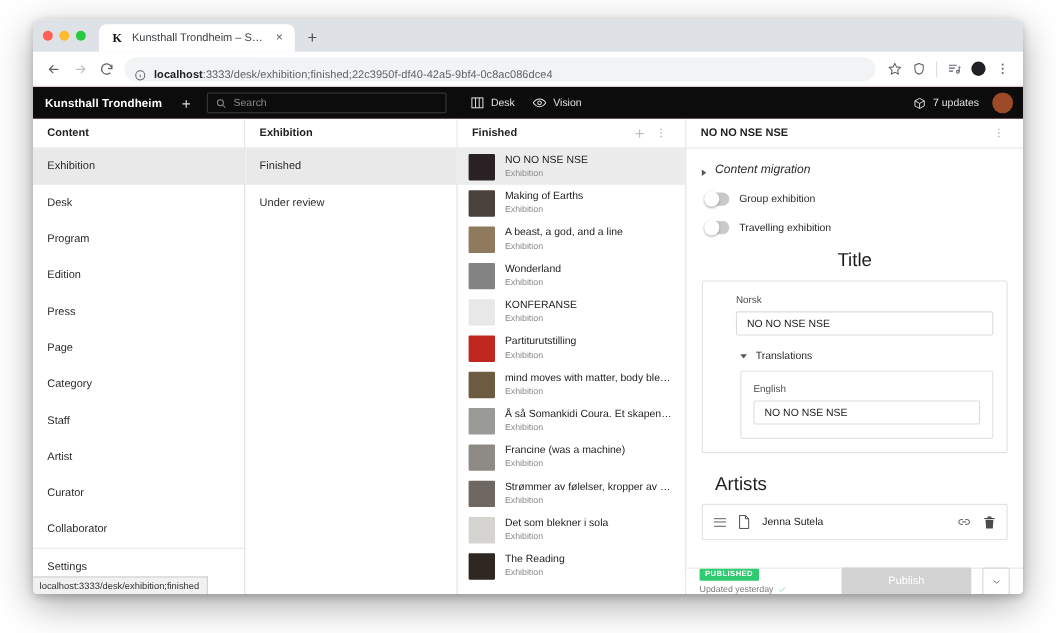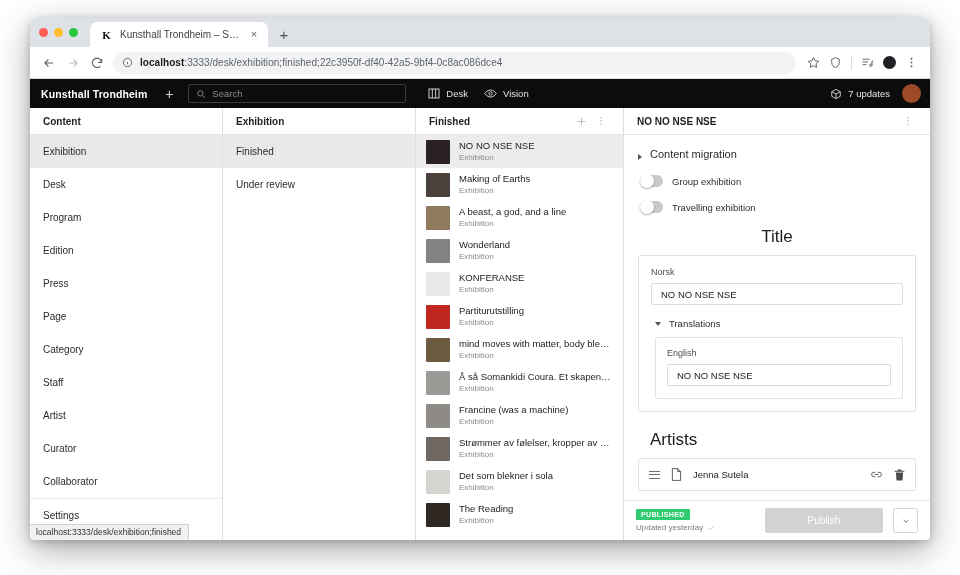--- a/index.html
+++ b/index.html
@@ -96,21 +96,21 @@
     border-radius: 50%;
   }
   .navbtn.disabled { color: #bdc1c6; }
   .navbtn svg { display: block; }
   .urlfield {
     flex: 1 1 auto;
     height: 22px;
     background: #f1f3f4;
     border-radius: 11px;
     display: flex;
-    align-items: center;
+    align-items: flex-end;
     padding: 0 9px;
     gap: 7px;
     margin: 0 5px 0 3px;
     overflow: hidden;
   }
   .url-text {
     font-size: 10px;
     color: #5f6368;
     white-space: nowrap;
     overflow: hidden;
@@ -230,20 +230,21 @@
   .doc-sub { font-size: 8px; color: #8a8a8a; line-height: 11px; }
 
   
   .pane-editor { flex: 1 1 auto; display: flex; flex-direction: column; position: relative; }
   .editor-body { flex: 1 1 auto; padding: 13px 14px 0 14px; overflow: hidden; }
 
   .collapsible {
     display: flex; align-items: flex-end; gap: 8px;
     font-size: 11px; color: #2b2b2b;
     margin-bottom: 15px;
+    font-style: italic;
   }
   .caret-right { width: 0;height:0;border-left:4px solid #555;border-top:3.2px solid transparent;border-bottom:3.2px solid transparent; }
   .caret-down  { width: 0;height:0;border-top:4px solid #555;border-left:3.2px solid transparent;border-right:3.2px solid transparent; }
 
   .switch-row { display: flex; align-items: center; gap: 9px; margin-bottom: 14px; padding-left: 2px; }
   .switch {
     width: 23px; height: 12px;
     border-radius: 6px;
     background: #c9c9c9;
     position: relative;
@@ -257,21 +258,21 @@
     border-radius: 50%;
     background: #fff;
     box-shadow: 0 1px 2px rgba(0,0,0,0.32);
   }
   .switch-label { font-size: 9.5px; color: #2b2b2b; }
 
   .field-label { font-size: 17px; color: #1c1c1c; margin: 8px 0 8px 0; text-align: center; }
   .fieldset {
     border: 1px solid #e2e2e2;
     border-radius: 2px;
-    padding: 11px 12px 12px 12px;
+    padding: 11px 12px 12px 30px;
     margin-bottom: 4px;
   }
   .sub-label { font-size: 9px; color: #4c4c4c; margin-bottom: 6px; }
   .text-input {
     height: 22px;
     border: 1px solid #dcdcdc;
     border-radius: 2px;
     display: flex; align-items: center;
     padding: 0 9px;
     font-size: 9.5px;
@@ -299,21 +300,21 @@
   .artist-row { display: flex; align-items: center; gap: 11px; }
   .drag-lines { display: flex; flex-direction: column; gap: 2.5px; width: 11px; }
   .drag-lines i { display: block; height: 1px; background: #6f6f6f; }
   .artist-name { font-size: 9.5px; color: #1c1c1c; flex: 1 1 auto; }
   .artist-ico { color: #4a4a4a; display: flex; align-items: center; }
 
   
   .publish-bar {
     position: absolute;
     left: 0; right: 0; bottom: 0;
-    height: 40px;
+    height: 24px;
     background: #fff;
     border-top: 1px solid #e6e6e6;
     display: flex; align-items: center;
     padding: 0 12px;
     gap: 10px;
   }
   .status-col { display: flex; flex-direction: column; gap: 3px; }
   .badge {
     align-self: flex-start;
     background: #2ecb70;

